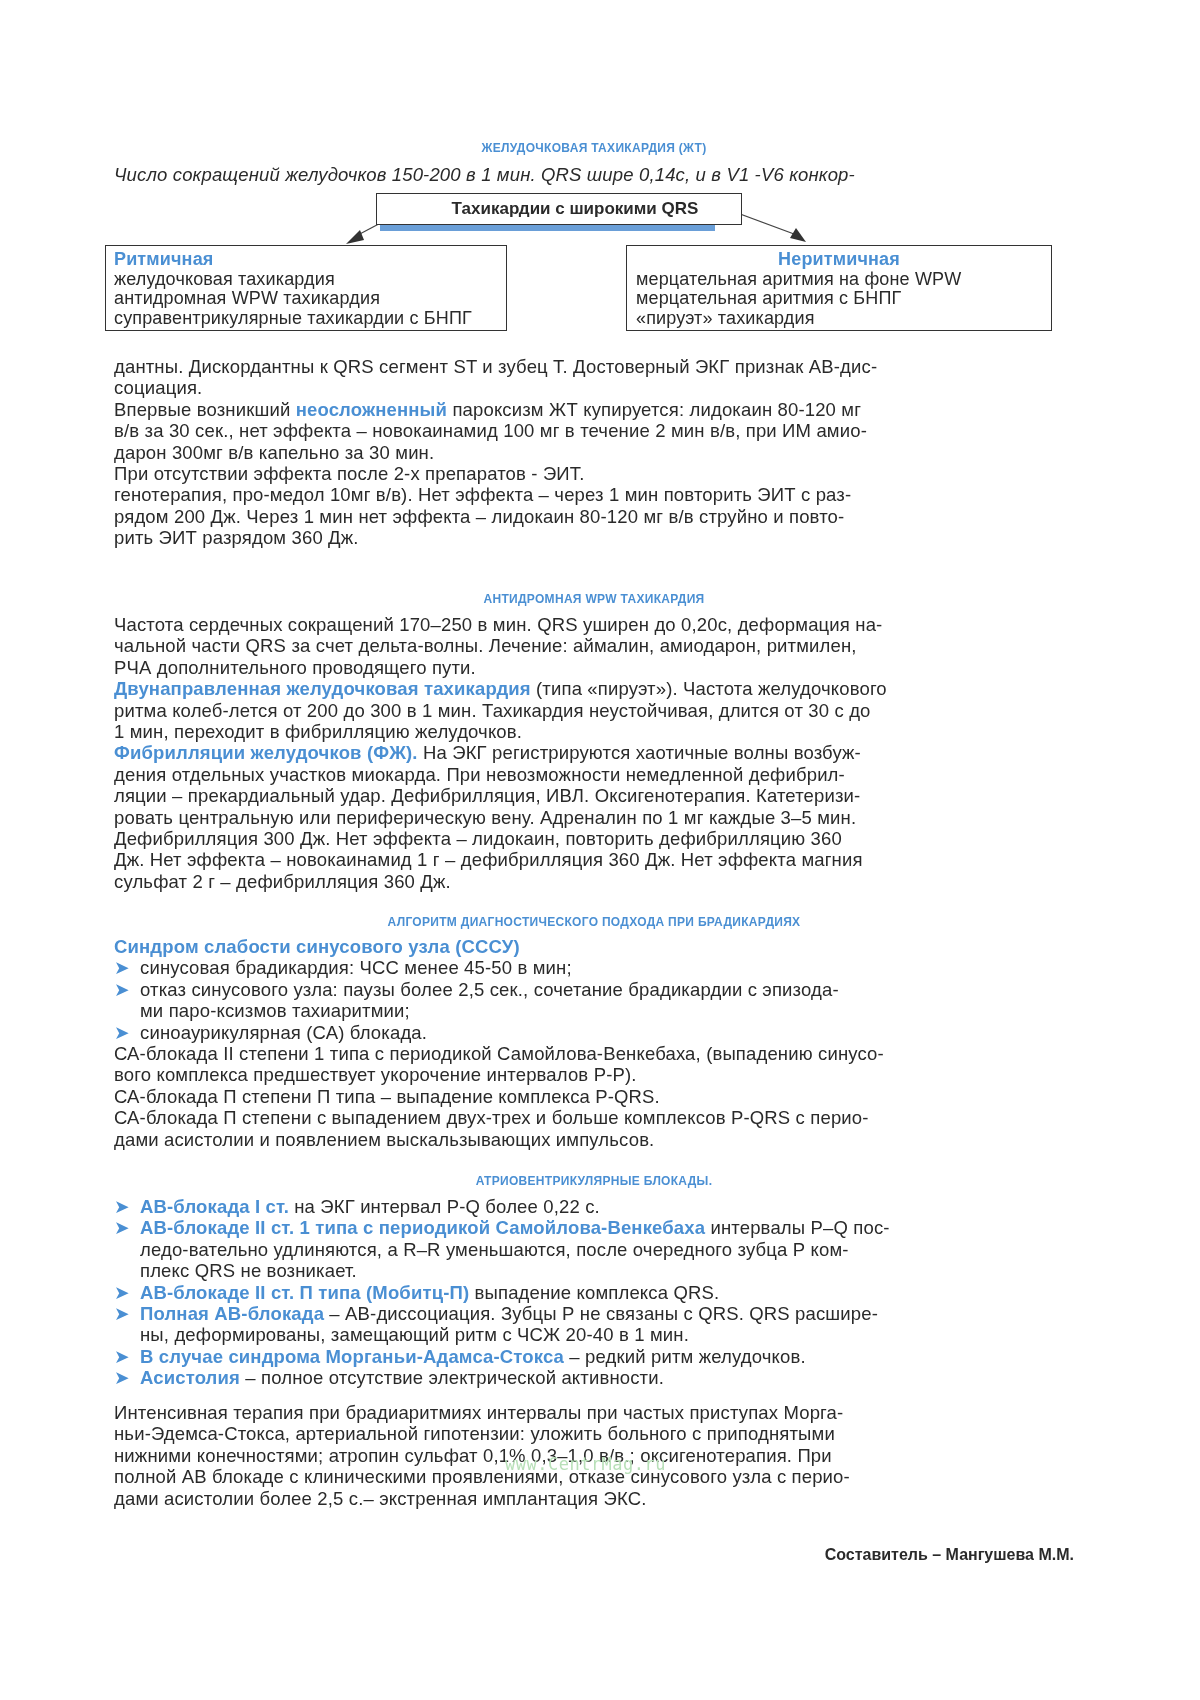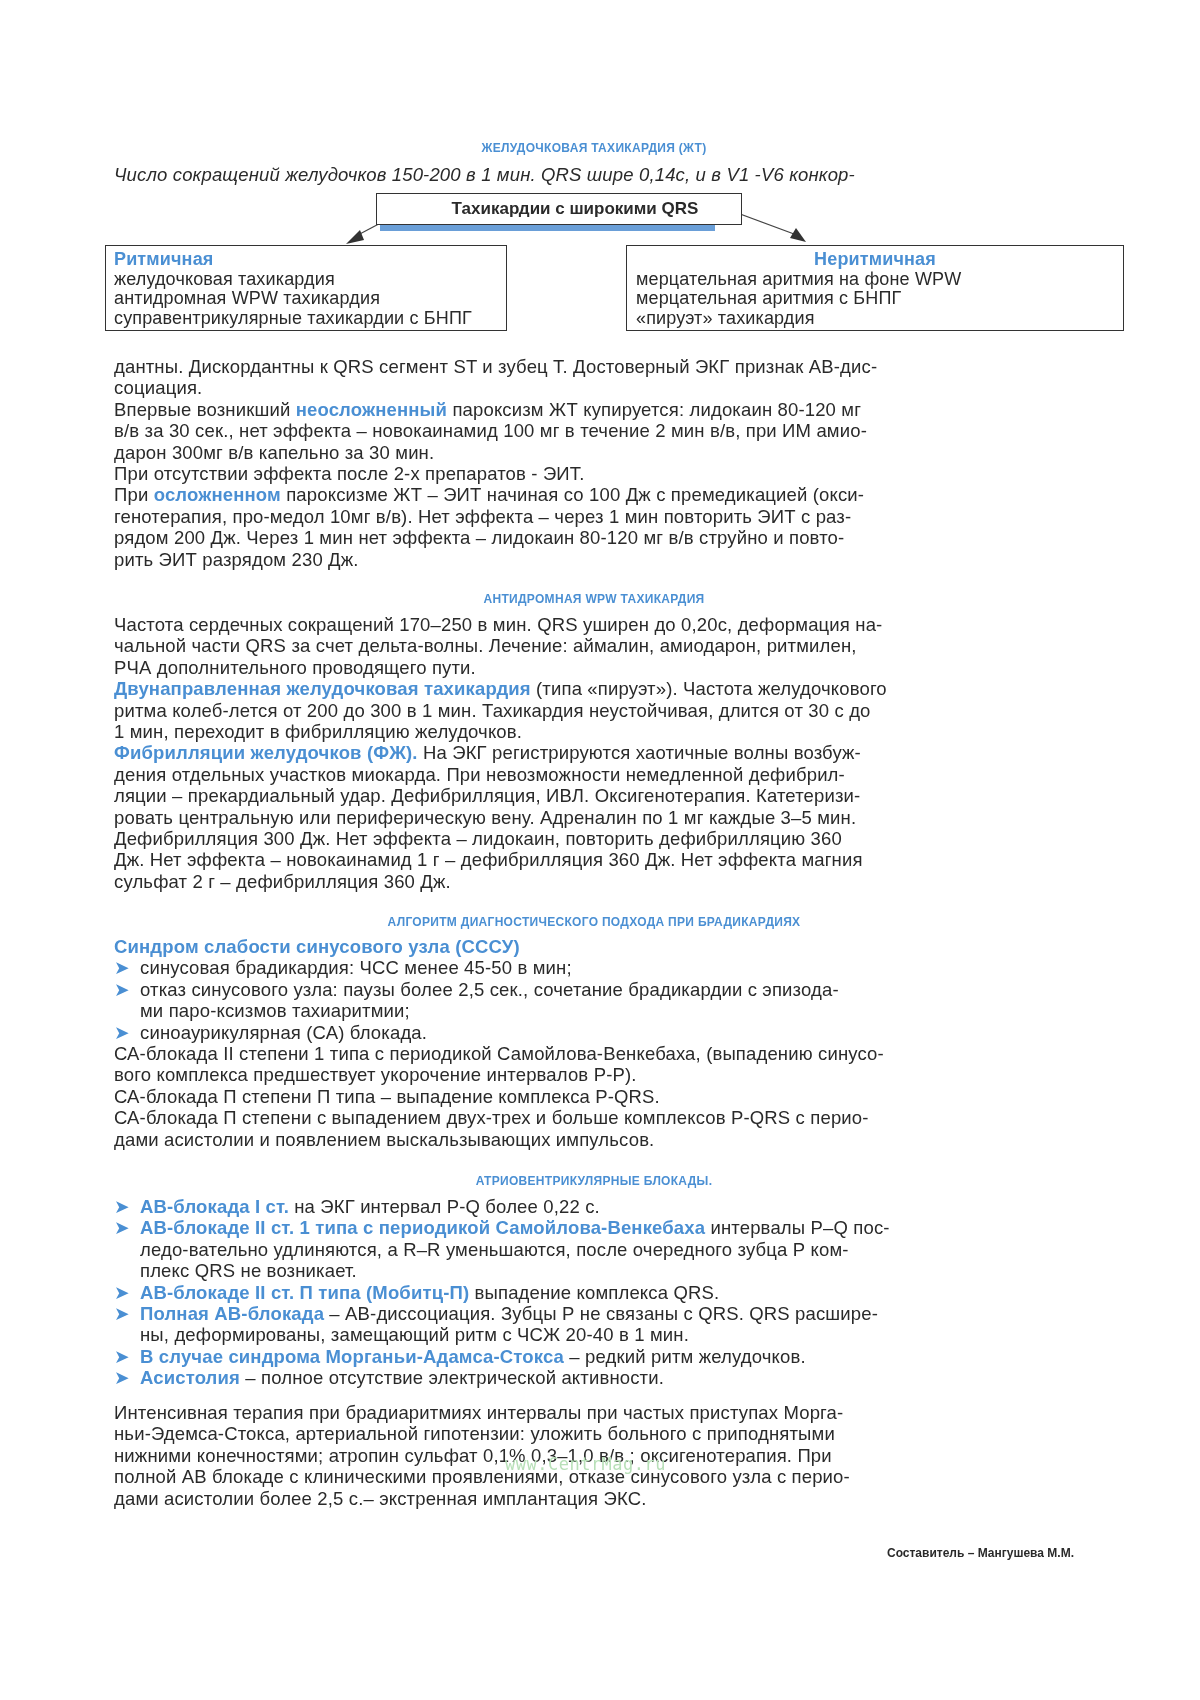--- a/index.html
+++ b/index.html
@@ -6,21 +6,21 @@
   body { width: 1200px; height: 1700px; position: relative; overflow: hidden;
          font-family: "Liberation Sans", "DejaVu Sans", sans-serif; color: #2a2a2a; }
   .page { position: absolute; left: 114px; top: 0; width: 960px; }
   .line { font-size: 18.5px; line-height: 21.4px; white-space: nowrap; letter-spacing: 0.15px; }
   .hl { color: #4a8fd3; font-weight: bold; }
   .h { color: #4a8fd3; font-weight: bold; font-size: 12px; text-align: center; letter-spacing: 0.3px; }
   .bullet { display: inline-block; width: 26px; color: #4a8fd3; font-weight: bold; }
   .indent { padding-left: 26px; }
   .box { position: absolute; border: 1.5px solid #333; background: #fff; }
   .box .line { font-size: 18px; line-height: 19.5px; }
-  .signature { font-weight: bold; font-size: 12px; text-align: right; }
+  .signature { font-weight: bold; font-size: 16px; text-align: right; }
   .watermark { position: absolute; left: 505px; top: 1454px; color: #b8e0b8; font-size: 17px;
                letter-spacing: 0.5px; font-family: "DejaVu Sans Mono", monospace; }
 </style>
 </head>
 <body>
 
 <div class="page">
 
   <div class="h" style="position:absolute; top:141px; width:960px;">ЖЕЛУДОЧКОВАЯ ТАХИКАРДИЯ (ЖТ)</div>
   <div class="line" style="position:absolute; top:164px; width:960px;font-style:italic;">Число сокращений желудочков 150-200 в 1 мин. QRS шире 0,14с, и в  V1 -V6 конкор-</div>
@@ -34,38 +34,37 @@
   </svg>
   <div class="box" style="left:262px; top:193px; width:332px; height:30px; display:flex; align-items:center; justify-content:center;padding-left:32px;">
     <span style="font-weight:bold; font-size:17px;">Тахикардии с широкими QRS</span>
   </div>
   <div class="box" style="left:-9px; top:245px; width:402px; height:86px; padding:4px 0 0 8px; box-sizing:border-box;">
     <div class="line hl">Ритмичная</div>
     <div class="line">желудочковая тахикардия</div>
     <div class="line">антидромная WPW тахикардия</div>
     <div class="line">суправентрикулярные тахикардии с БНПГ</div>
   </div>
-  <div class="box" style="left:512px; top:245px; width:498px; height:86px; padding:4px 0 0 9px; box-sizing:border-box;">
+  <div class="box" style="left:512px; top:245px; width:426px; height:86px; padding:4px 0 0 9px; box-sizing:border-box;">
     <div class="line hl" style="text-align:center; padding-right:9px;">Неритмичная</div>
     <div class="line">мерцательная аритмия на фоне WPW</div>
     <div class="line">мерцательная аритмия с БНПГ</div>
     <div class="line">«пируэт» тахикардия</div>
   </div>
 
   <div style="position:absolute; top:356px; width:960px;">
     <div class="line">дантны. Дискордантны к QRS сегмент ST и зубец Т. Достоверный ЭКГ признак АВ-дис-</div>
     <div class="line">социация.</div>
     <div class="line"><span>Впервые возникший </span><span class="hl">неосложненный</span><span> пароксизм ЖТ купируется: лидокаин 80-120 мг</span></div>
     <div class="line">в/в за 30 сек., нет эффекта – новокаинамид 100 мг в течение 2 мин в/в, при ИМ амио-</div>
     <div class="line">дарон 300мг в/в капельно за 30 мин.</div>
     <div class="line">При отсутствии эффекта после 2-х препаратов - ЭИТ.</div>
-    <div class="line"><span>При </span><span class="hl">осложненном</span><span> пароксизме ЖТ – ЭИТ начиная со 100 Дж с премедикацией (окси-</span></div>
     <div class="line">генотерапия, про-медол 10мг в/в). Нет эффекта – через 1 мин повторить ЭИТ с раз-</div>
     <div class="line">рядом 200 Дж. Через 1 мин нет эффекта – лидокаин 80-120 мг в/в струйно и повто-</div>
-    <div class="line">рить ЭИТ разрядом 230 Дж.</div>
+    <div class="line">рить ЭИТ разрядом 360 Дж.</div>
   </div>
 
   <div class="h" style="position:absolute; top:592px; width:960px;">АНТИДРОМНАЯ WPW ТАХИКАРДИЯ</div>
   <div style="position:absolute; top:614px; width:960px;">
     <div class="line">Частота сердечных сокращений 170–250 в мин. QRS уширен до 0,20с, деформация на-</div>
     <div class="line">чальной части QRS за счет дельта-волны. Лечение: аймалин, амиодарон, ритмилен,</div>
     <div class="line">РЧА дополнительного проводящего пути.</div>
     <div class="line"><span class="hl">Двунаправленная желудочковая тахикардия</span><span> (типа «пируэт»). Частота желудочкового</span></div>
     <div class="line">ритма колеб-лется от 200 до 300 в 1 мин. Тахикардия  неустойчивая, длится от 30 с до</div>
     <div class="line">1 мин, переходит в фибрилляцию желудочков.</div>

